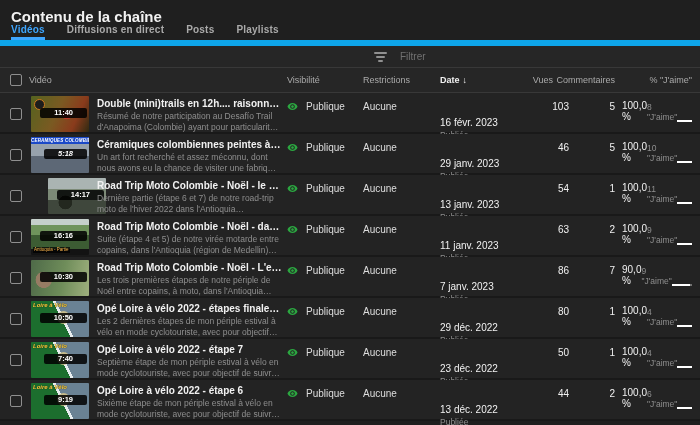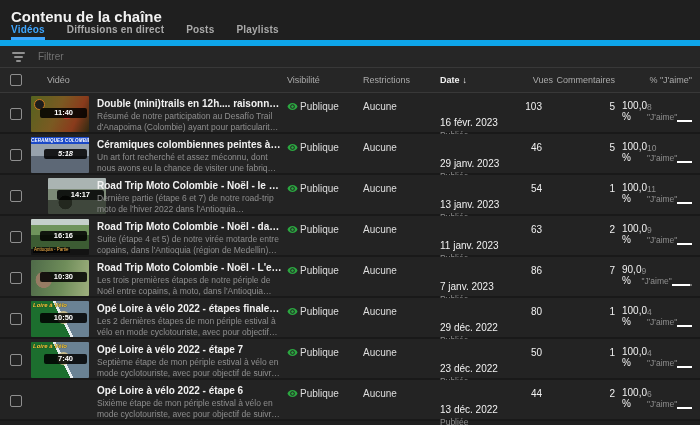--- a/index.html
+++ b/index.html
@@ -19,39 +19,39 @@
     align-items:flex-end;
   }
   .tab {
     margin-right:22px; font-size:10px; font-weight:bold; color:#aaaaaa;
     padding-bottom:5px; cursor:pointer; letter-spacing:.2px;
   }
   .tab.active { color:#3ea6ff; border-bottom:3px solid #3ea6ff; padding-bottom:2px; }
   
   .filter-row {
     height:22px; background:#262626; border-bottom:1px solid #383838;
-    display:flex; align-items:center; padding-left:11px; gap:13px;
+    display:flex; align-items:center; padding-left:11px; gap:13px;justify-content:flex-end;
   }
   .filter-icon { display:flex; flex-direction:column; align-items:center; gap:2px; width:14px; }
   .filter-icon i { display:block; height:2px; background:#909090; border-radius:1px; }
   .filter-icon i:nth-child(1){ width:13px; }
   .filter-icon i:nth-child(2){ width:9px; }
   .filter-icon i:nth-child(3){ width:5px; }
   .filter-input {
     background:transparent; border:none; outline:none; color:#dddddd;
     font-size:10px; width:300px; font-family:inherit;
   }
   .filter-input::placeholder { color:#717171; }
   
   .thead {
     position:relative; height:25px; background:#262626; border-bottom:1px solid #383838;
     font-size:9px; color:#aaaaaa;
   }
   .thead .h { position:absolute; top:7px; white-space:nowrap; }
-  .h-video { left:47px; }
+  .h-video { left:29px; }
   .h-vis   { left:287px; }
   .h-restr { left:363px; }
   .h-date  { left:440px; color:#f1f1f1; font-weight:bold; }
   .h-date .arrow { font-weight:normal; margin-left:3px; font-size:9px; }
   .h-views    { right:147px; }
   .h-comments { right:85px; }
   .h-like     { right:8px; }
   
   .checkbox {
     position:absolute; width:12px; height:12px; border:1.5px solid #8f8f8f;
@@ -105,27 +105,27 @@
   
   .cell-title {
     position:absolute; left:97px; top:5px; width:185px; font-size:10px; font-weight:bold;
     color:#f1f1f1; white-space:nowrap; overflow:hidden; text-overflow:ellipsis; cursor:pointer;
   }
   .cell-desc {
     position:absolute; left:97px; top:18px; width:183px; font-size:8.5px; line-height:10.5px;
     color:#8f8f8f; display:-webkit-box; -webkit-line-clamp:2; -webkit-box-orient:vertical; overflow:hidden;
   }
   .cell-vis {
-    position:absolute; left:287px; top:8px; display:flex; align-items:center; gap:2px;
+    position:absolute; left:287px; top:8px; display:flex; align-items:center; gap:8px;
     color:#dddddd; font-size:10px; cursor:pointer;
   }
   .cell-restr { position:absolute; left:363px; top:8px; color:#dddddd; font-size:10px; }
   .cell-date  { position:absolute; left:440px; top:8px; font-size:10px; color:#f1f1f1;margin-top:16px; }
   .cell-date .sub, .cell-like .sub { font-size:8.5px; color:#8f8f8f; margin-top:2px; }
-  .cell-views    { position:absolute; right:158px; top:8px; font-size:10px; color:#f1f1f1; }
+  .cell-views    { position:absolute; right:131px; top:8px; font-size:10px; color:#f1f1f1; }
   .cell-comments { position:absolute; right:85px;  top:8px; font-size:10px; color:#f1f1f1; }
   .cell-like {
     position:absolute; right:8px; top:7px; width:70px;
     display:flex; flex-direction:row; align-items:flex-end; font-size:10px; color:#f1f1f1;
   }
   .like-bar { width:48px; height:2px; background:#717171; margin-top:4px; }
   .like-bar i { display:block; height:2px; background:#ffffff; }
   .eye { flex:0 0 auto; }
 </style>
 </head>
@@ -363,20 +363,25 @@
     <div class="cell-like">
       <div>100,0 %</div>
       <div class="sub">4 "J'aime"</div>
       <div class="like-bar">
           <i style="width: 100%;"></i>
         </div>
     </div>
   </div>
     <div class="row">
     <span class="checkbox"></span>
+    <div class="thumb thumb-loire">
+      <span class="thumb-label">Loire à Vélo</span>
+
+      <span class="duration">9:19</span>
+    </div>
     <div class="cell-title">Opé Loire à vélo 2022 - étape 6</div>
     <div class="cell-desc">Sixième étape de mon périple estival à vélo en mode cyclotouriste, avec pour objectif de suivre la Loire à vélo!...</div>
     <div class="cell-vis">
       <svg class="eye" width="11" height="11" viewBox="0 0 24 24">
         <path fill="#2ba640" d="M12 4.5C7 4.5 2.7 7.6 1 12c1.7 4.4 6 7.5 11 7.5s9.3-3.1 11-7.5c-1.7-4.4-6-7.5-11-7.5zM12 17c-2.8 0-5-2.2-5-5s2.2-5 5-5 5 2.2 5 5-2.2 5-5 5zm0-8c-1.7 0-3 1.3-3 3s1.3 3 3 3 3-1.3 3-3-1.3-3-3-3z"></path>
       </svg>
       <span>Publique</span>
     </div>
     <div class="cell-restr">Aucune</div>
     <div class="cell-date">

